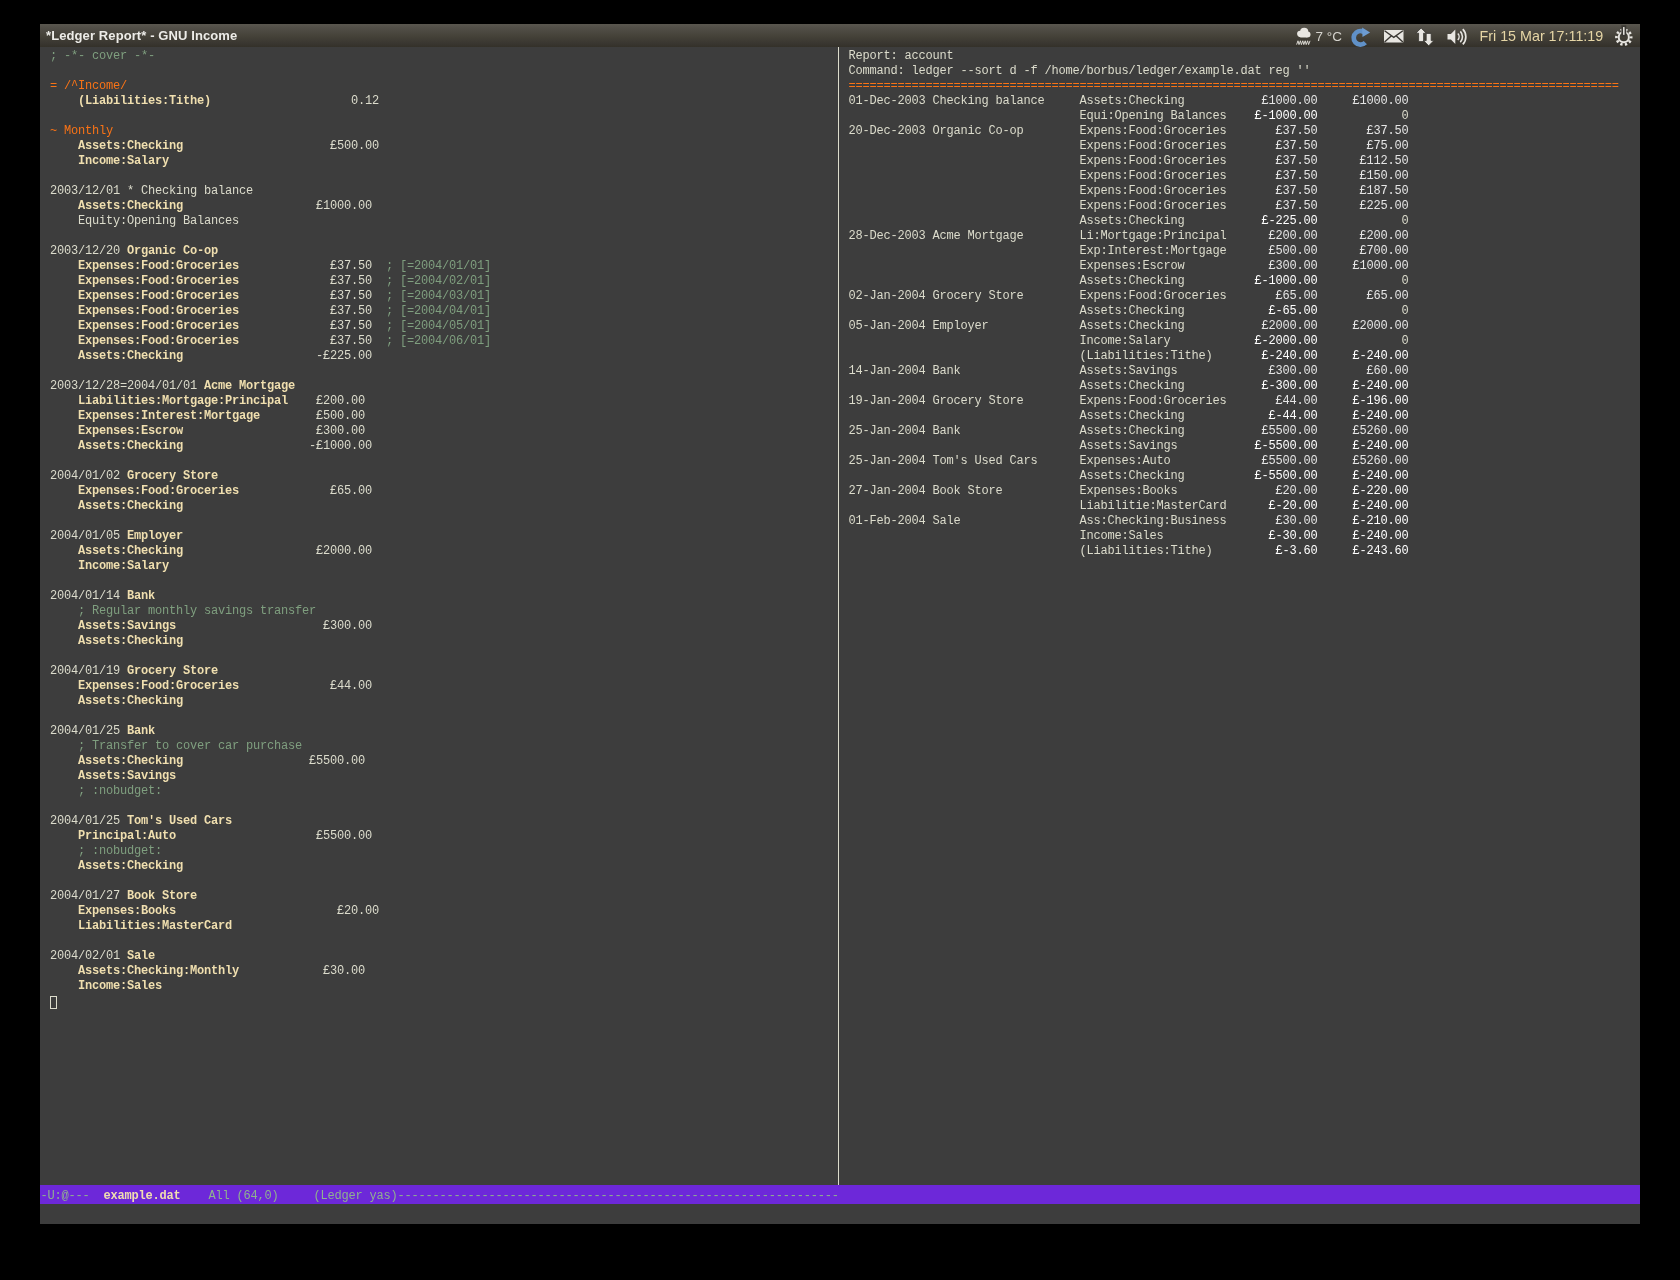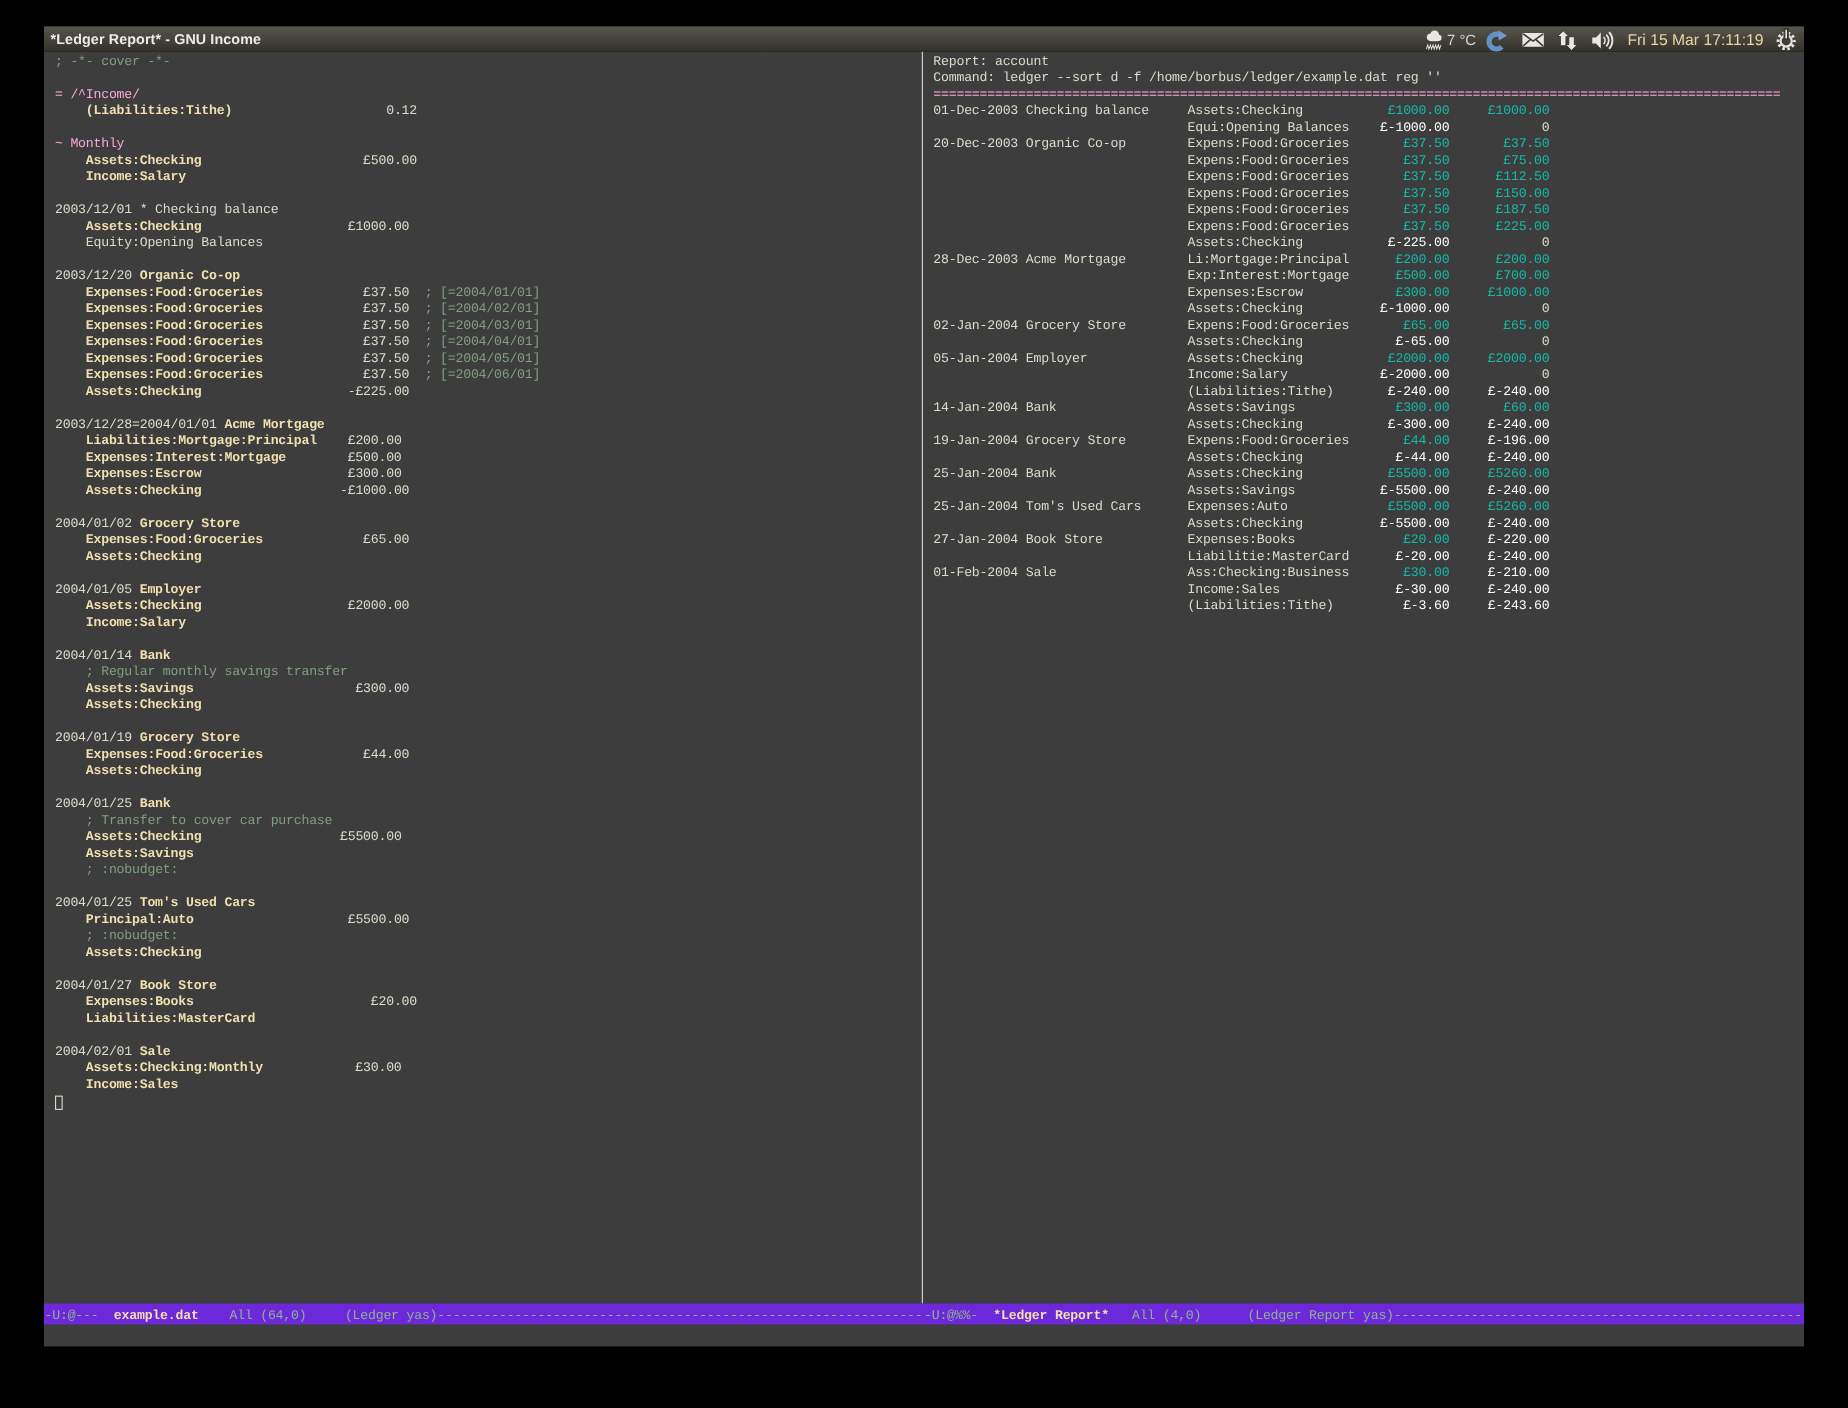--- a/index.html
+++ b/index.html
@@ -5,22 +5,22 @@
 #panel{position:absolute;left:40px;top:24px;width:1600px;height:23px;
  background:linear-gradient(#5a574f 0%,#514e47 18%,#444138 55%,#393630 85%,#343129 100%);}
 #ptitle{position:absolute;left:6px;top:3.5px;font-family:"Liberation Sans",sans-serif;
  font-size:13px;font-weight:bold;color:#edece8;letter-spacing:0.1px}
 #tray{position:absolute;right:-6px;top:0}
 #frame{position:absolute;left:40px;top:47px;width:1600px;height:1177px;background:#3d3d3d}
 pre{margin:0;font-family:"Liberation Mono",monospace;font-size:12px;line-height:15px;
  letter-spacing:-0.2px;color:#dcdccc}
 .b{font-weight:bold;color:#f0dfaf}
 .c{color:#7f9f7f}
-.y{color:#f9a8d4}
-.g{color:#14b8a6}
+.y{color:#f97316}
+.g{color:#e5e5e5}
 .r{color:#ffffff}
 #lwin{position:absolute;left:10px;top:2.3px}
 #rwin{position:absolute;left:808.5px;top:2.3px}
 #vline{position:absolute;left:798px;top:0;width:1px;height:1138px;background:#dcdccc}
 #mline{position:absolute;left:0;top:1138px;width:1600px;height:19px;background:#6d28d9}
 #mline pre{line-height:19px;padding-top:1.5px}
 #mll{position:absolute;left:0.5px;top:0}
 #mlr{position:absolute;left:800px;top:0}
 .m{color:#8fb28f}
 .mb{font-weight:bold;color:#f0dfaf}
@@ -171,14 +171,13 @@
                                  Assets:Checking          <span class="r">£-5500.00</span>     <span class="r">£-240.00</span>
 27-Jan-2004 Book Store           Expenses:Books              <span class="g">£20.00</span>     <span class="r">£-220.00</span>
                                  Liabilitie:MasterCard      <span class="r">£-20.00</span>     <span class="r">£-240.00</span>
 01-Feb-2004 Sale                 Ass:Checking:Business       <span class="g">£30.00</span>     <span class="r">£-210.00</span>
                                  Income:Sales               <span class="r">£-30.00</span>     <span class="r">£-240.00</span>
                                  (Liabilities:Tithe)         <span class="r">£-3.60</span>     <span class="r">£-243.60</span></pre>
 <div id="vline"></div>
 <div id="cursor"></div>
 <div id="mline">
       <pre id="mll"><span class="m">-U:@---  </span><span class="mb">example.dat</span><span class="m">    All (64,0)     (Ledger yas)---------------------------------------------------------------</span></pre>
-      <pre id="mlr"><span class="m">-U:@%%-  </span><span class="mb">*Ledger Report*</span><span class="m">   All (4,0)      (Ledger Report yas)-----------------------------------------------------</span></pre>
     </div>
 </div>
 </body></html>

